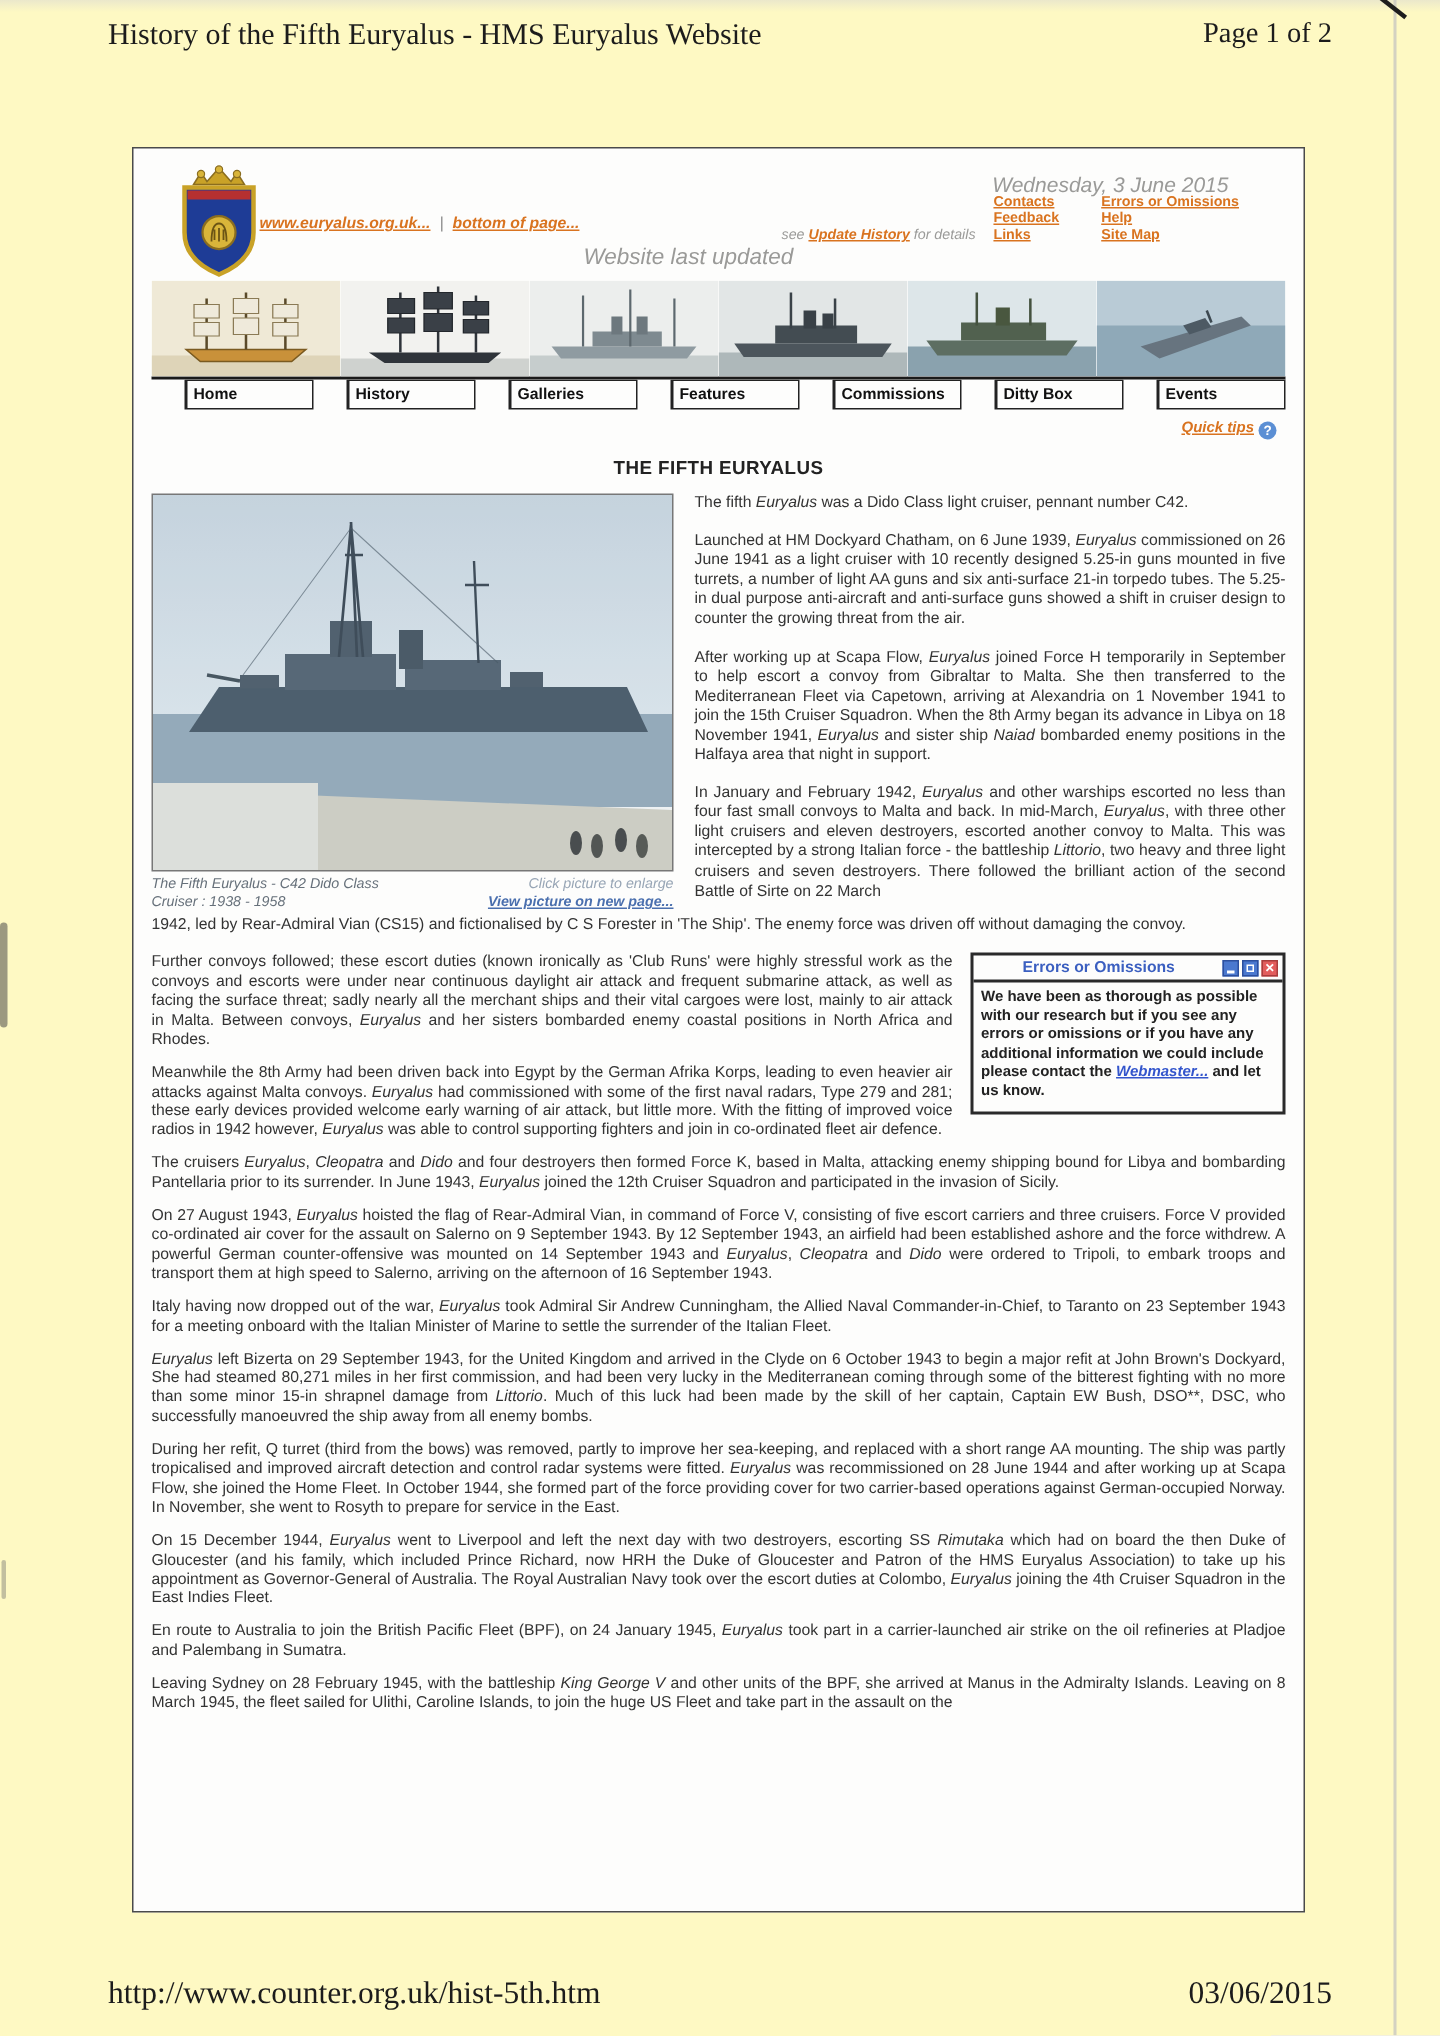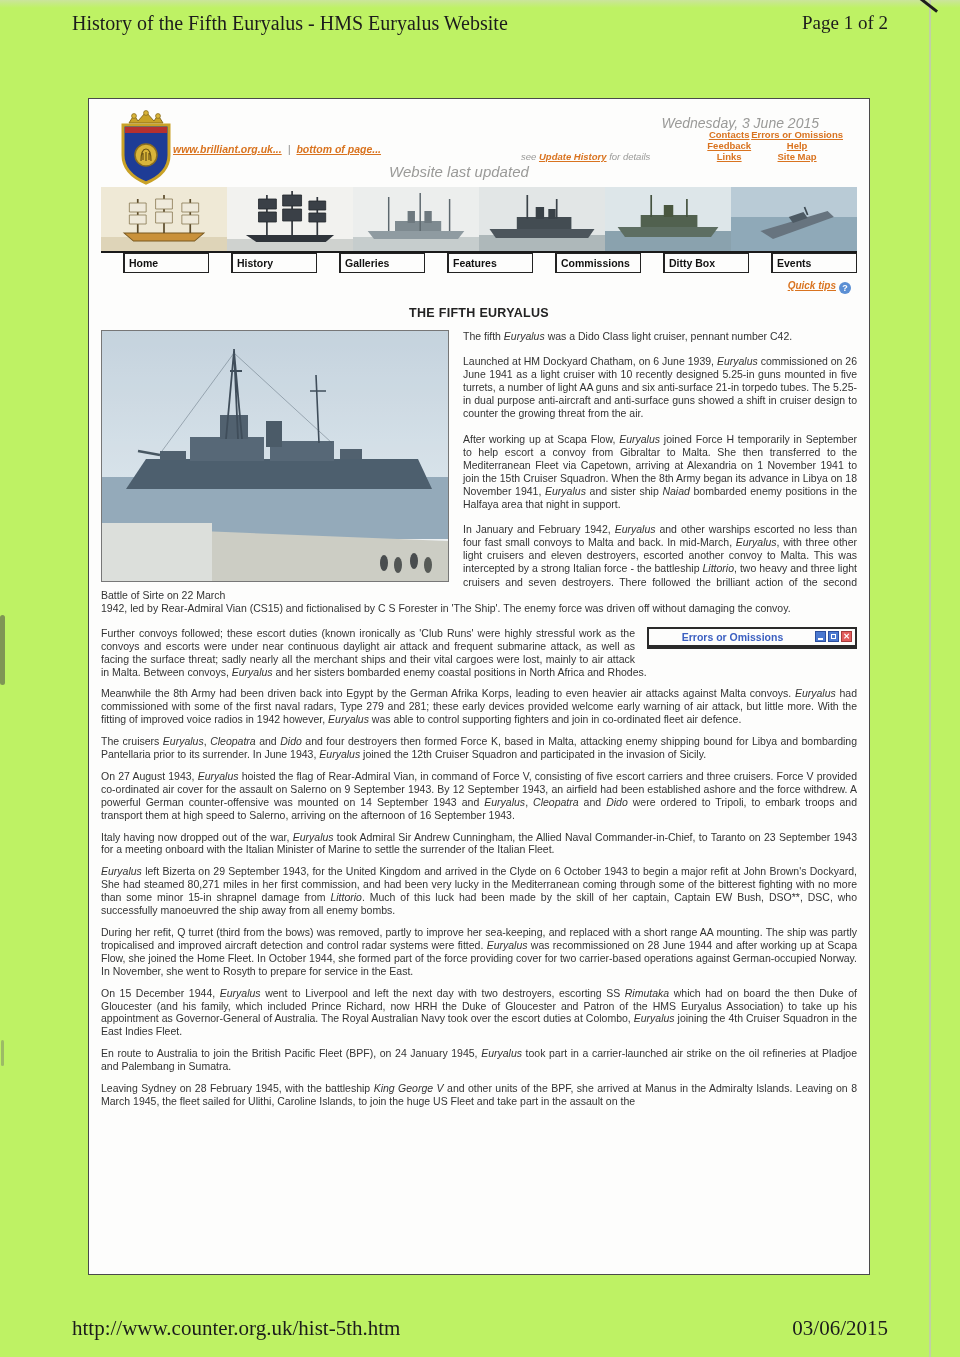--- a/index.html
+++ b/index.html
@@ -1,16 +1,16 @@
 <!DOCTYPE html>
 <html><head>
 <meta charset="utf-8">
 <style>
   html,body{margin:0;padding:0;background:#e9e8e4;}
-  .sheet{position:relative;width:960px;height:1357px;background:#bef264;overflow:hidden;
+  .sheet{position:relative;width:960px;height:1357px;background:#fef9c3;overflow:hidden;
          font-family:"Liberation Sans",sans-serif;color:#333;}
   
   .scan-line-right{position:absolute;left:929px;top:0;width:2px;height:1357px;background:#c2c2c0;opacity:.7;}
   .scan-corner{position:absolute;left:896px;top:-4px;width:46px;height:3px;background:#1d1d1d;transform:rotate(38deg);}
   .scan-smudge{position:absolute;left:0;top:615px;width:5px;height:70px;background:#4a4a48;opacity:.55;border-radius:3px;}
   .scan-smudge2{position:absolute;left:1px;top:1040px;width:3px;height:26px;background:#6a6a68;opacity:.4;border-radius:3px;}
   .scan-top{position:absolute;left:0;top:0;width:100%;height:8px;background:linear-gradient(#d8d7d3,rgba(255,255,255,0));opacity:.5;}
 
   
   .print-hf{position:absolute;left:72px;right:72px;display:flex;justify-content:space-between;
@@ -23,21 +23,21 @@
   .webbox{position:absolute;left:88px;top:98px;width:782px;height:1177px;border:1px solid #4a4a4a;
           padding:8px 12px;box-sizing:border-box;overflow:hidden;background:#fdfdfc;}
 
   
   .masthead{position:relative;height:78px;}
   .crest{position:absolute;left:14px;top:2px;}
   .home-links{position:absolute;left:72px;top:36px;font-size:10.5px;font-weight:bold;font-style:italic;}
   a.orange{color:#d9731f;text-decoration:underline;cursor:pointer;}
   .sep{color:#888;font-weight:normal;margin:0 6px;}
   .mast-date{position:absolute;right:38px;top:8px;font-size:14px;font-style:italic;color:#9a9a98;}
-  .quick-links{position:absolute;right:14px;top:22px;display:flex;gap:0;font-size:9.5px;font-weight:bold;line-height:11px;text-align:center;}
+  .quick-links{position:absolute;right:31px;top:22px;display:flex;gap:28px;font-size:9.5px;font-weight:bold;line-height:11px;}
   .quick-links a{display:block;color:#d9731f;text-decoration:underline;font-style:normal;}
   .updated{position:absolute;left:288px;top:56px;font-size:15px;font-style:italic;color:#9a9a98;}
   .upd-hint{position:absolute;left:420px;top:44px;font-size:9.5px;font-style:italic;color:#9a9a98;}
   .upd-hint a{font-weight:bold;}
 
   
   .banner{display:flex;height:64px;margin-top:2px;}
   .banner .ph{flex:1;overflow:hidden;}
   .banner svg{display:block;width:100%;height:100%;}
 
@@ -100,21 +100,21 @@
         <path d="M14,14 l5,-8 4,6 8,-9 8,9 4,-6 5,8 z" fill="#c9a227" stroke="#8a6d1f" stroke-width="1"></path>
         <circle cx="19" cy="7" r="2.4" fill="#d9b53a" stroke="#8a6d1f" stroke-width="0.8"></circle>
         <circle cx="31" cy="4" r="2.4" fill="#d9b53a" stroke="#8a6d1f" stroke-width="0.8"></circle>
         <circle cx="43" cy="7" r="2.4" fill="#d9b53a" stroke="#8a6d1f" stroke-width="0.8"></circle>
         <path d="M8,16 h46 v30 c0,15 -11,23 -23,28 c-12,-5 -23,-13 -23,-28 z" fill="#1e3c96" stroke="#c9a227" stroke-width="3"></path>
         <rect x="10" y="18" width="42" height="6" fill="#b53030"></rect>
         <circle cx="31" cy="46" r="11" fill="#d9b53a" stroke="#8a6d1f" stroke-width="1.5"></circle>
         <path d="M26,52 c0,-8 2,-12 5,-12 c3,0 5,4 5,12 M28,44 v7 M31,43 v9 M34,44 v7" stroke="#6b5414" stroke-width="1.2" fill="none"></path>
       </svg>
       <div class="home-links">
-        <a class="orange">www.brilliant.org.uk...</a><span class="sep">|</span><a class="orange">bottom of page...</a>
+        <a class="orange">www.euryalus.org.uk...</a><span class="sep">|</span><a class="orange">bottom of page...</a>
       </div>
       <div class="mast-date">Wednesday, 3 June 2015</div>
       <div class="quick-links">
         <div>
           <a>Contacts</a>
           <a>Feedback</a>
           <a>Links</a>
         </div>
         <div>
           <a>Errors or Omissions</a>
@@ -226,36 +226,47 @@
           <path d="M132,22 L60,120 M132,22 L230,112" stroke="#3a4854" stroke-width="0.7" opacity="0.6"></path>
           <rect x="58" y="120" width="26" height="9" fill="#43525f"></rect>
           <path d="M58,124 L36,120" stroke="#39464f" stroke-width="2.4"></path>
           <rect x="238" y="118" width="22" height="10" fill="#43525f"></rect>
           <ellipse cx="282" cy="232" rx="4" ry="8" fill="#3a3a38"></ellipse>
           <ellipse cx="296" cy="234" rx="4" ry="8" fill="#44443f"></ellipse>
           <ellipse cx="312" cy="230" rx="4" ry="8" fill="#3a3a38"></ellipse>
           <ellipse cx="326" cy="234" rx="4" ry="8" fill="#4a4a42"></ellipse>
           <rect width="346" height="250" fill="#9db4c6" opacity="0.16"></rect>
         </svg>
+        <div class="caption-row">
+          <div class="cap-left">
+            <div>The Fifth Euryalus - C42 Dido Class</div>
+            <div>Cruiser : 1938 - 1958</div>
+          </div>
+          <div class="cap-right">
+            <div class="cap-hint">Click picture to enlarge</div>
+            <a class="bluelink">View picture on new page...</a>
+          </div>
+        </div>
       </div>
       <p>The fifth <em>Euryalus</em> was a Dido Class light cruiser, pennant number C42.</p>
       <p>Launched at HM Dockyard Chatham, on 6 June 1939, <em>Euryalus</em> commissioned on 26 June 1941 as a light cruiser with 10 recently designed 5.25-in guns mounted in five turrets, a number of light AA guns and six anti-surface 21-in torpedo tubes. The 5.25-in dual purpose anti-aircraft and anti-surface guns showed a shift in cruiser design to counter the growing threat from the air.</p>
       <p>After working up at Scapa Flow, <em>Euryalus</em> joined Force H temporarily in September to help escort a convoy from Gibraltar to Malta. She then transferred to the Mediterranean Fleet via Capetown, arriving at Alexandria on 1 November 1941 to join the 15th Cruiser Squadron. When the 8th Army began its advance in Libya on 18 November 1941, <em>Euryalus</em> and sister ship <em>Naiad</em> bombarded enemy positions in the Halfaya area that night in support.</p>
       <p style="margin-bottom:0;">In January and February 1942, <em>Euryalus</em> and other warships escorted no less than four fast small convoys to Malta and back. In mid-March, <em>Euryalus</em>, with three other light cruisers and eleven destroyers, escorted another convoy to Malta. This was intercepted by a strong Italian force - the battleship <em>Littorio</em>, two heavy and three light cruisers and seven destroyers. There followed the brilliant action of the second Battle of Sirte on 22 March</p>
       <p class="continuation">1942, led by Rear-Admiral Vian (CS15) and fictionalised by C S Forester in 'The Ship'. The enemy force was driven off without damaging the convoy.</p>
     </div>
 
     <div class="content body-text">
       <div class="err-box">
         <div class="err-titlebar">
           <span class="err-title">Errors or Omissions</span>
           <span class="winbtn btn-min"></span>
           <span class="winbtn btn-max"></span>
           <span class="winbtn btn-close">✕</span>
         </div>
+        <div class="err-body"><span>We have been as thorough as possible with our research but if you see any errors or omissions or if you have any additional information we could include please contact the </span><a class="bluelink">Webmaster...</a><span> and let us know.</span></div>
       </div>
       <p>Further convoys followed; these escort duties (known ironically as 'Club Runs' were highly stressful work as the convoys and escorts were under near continuous daylight air attack and frequent submarine attack, as well as facing the surface threat; sadly nearly all the merchant ships and their vital cargoes were lost, mainly to air attack in Malta. Between convoys, <em>Euryalus</em> and her sisters bombarded enemy coastal positions in North Africa and Rhodes.</p>
       <p>Meanwhile the 8th Army had been driven back into Egypt by the German Afrika Korps, leading to even heavier air attacks against Malta convoys. <em>Euryalus</em> had commissioned with some of the first naval radars, Type 279 and 281; these early devices provided welcome early warning of air attack, but little more. With the fitting of improved voice radios in 1942 however, <em>Euryalus</em> was able to control supporting fighters and join in co-ordinated fleet air defence.</p>
       <p>The cruisers <em>Euryalus</em>, <em>Cleopatra</em> and <em>Dido</em> and four destroyers then formed Force K, based in Malta, attacking enemy shipping bound for Libya and bombarding Pantellaria prior to its surrender. In June 1943, <em>Euryalus</em> joined the 12th Cruiser Squadron and participated in the invasion of Sicily.</p>
       <p>On 27 August 1943, <em>Euryalus</em> hoisted the flag of Rear-Admiral Vian, in command of Force V, consisting of five escort carriers and three cruisers. Force V provided co-ordinated air cover for the assault on Salerno on 9 September 1943. By 12 September 1943, an airfield had been established ashore and the force withdrew. A powerful German counter-offensive was mounted on 14 September 1943 and <em>Euryalus</em>, <em>Cleopatra</em> and <em>Dido</em> were ordered to Tripoli, to embark troops and transport them at high speed to Salerno, arriving on the afternoon of 16 September 1943.</p>
       <p>Italy having now dropped out of the war, <em>Euryalus</em> took Admiral Sir Andrew Cunningham, the Allied Naval Commander-in-Chief, to Taranto on 23 September 1943 for a meeting onboard with the Italian Minister of Marine to settle the surrender of the Italian Fleet.</p>
       <p><em>Euryalus</em> left Bizerta on 29 September 1943, for the United Kingdom and arrived in the Clyde on 6 October 1943 to begin a major refit at John Brown's Dockyard, She had steamed 80,271 miles in her first commission, and had been very lucky in the Mediterranean coming through some of the bitterest fighting with no more than some minor 15-in shrapnel damage from <em>Littorio</em>. Much of this luck had been made by the skill of her captain, Captain EW Bush, DSO**, DSC, who successfully manoeuvred the ship away from all enemy bombs.</p>
       <p>During her refit, Q turret (third from the bows) was removed, partly to improve her sea-keeping, and replaced with a short range AA mounting. The ship was partly tropicalised and improved aircraft detection and control radar systems were fitted. <em>Euryalus</em> was recommissioned on 28 June 1944 and after working up at Scapa Flow, she joined the Home Fleet. In October 1944, she formed part of the force providing cover for two carrier-based operations against German-occupied Norway. In November, she went to Rosyth to prepare for service in the East.</p>
       <p>On 15 December 1944, <em>Euryalus</em> went to Liverpool and left the next day with two destroyers, escorting SS <em>Rimutaka</em> which had on board the then Duke of Gloucester (and his family, which included Prince Richard, now HRH the Duke of Gloucester and Patron of the HMS Euryalus Association) to take up his appointment as Governor-General of Australia. The Royal Australian Navy took over the escort duties at Colombo, <em>Euryalus</em> joining the 4th Cruiser Squadron in the East Indies Fleet.</p>
       <p>En route to Australia to join the British Pacific Fleet (BPF), on 24 January 1945, <em>Euryalus</em> took part in a carrier-launched air strike on the oil refineries at Pladjoe and Palembang in Sumatra.</p>

